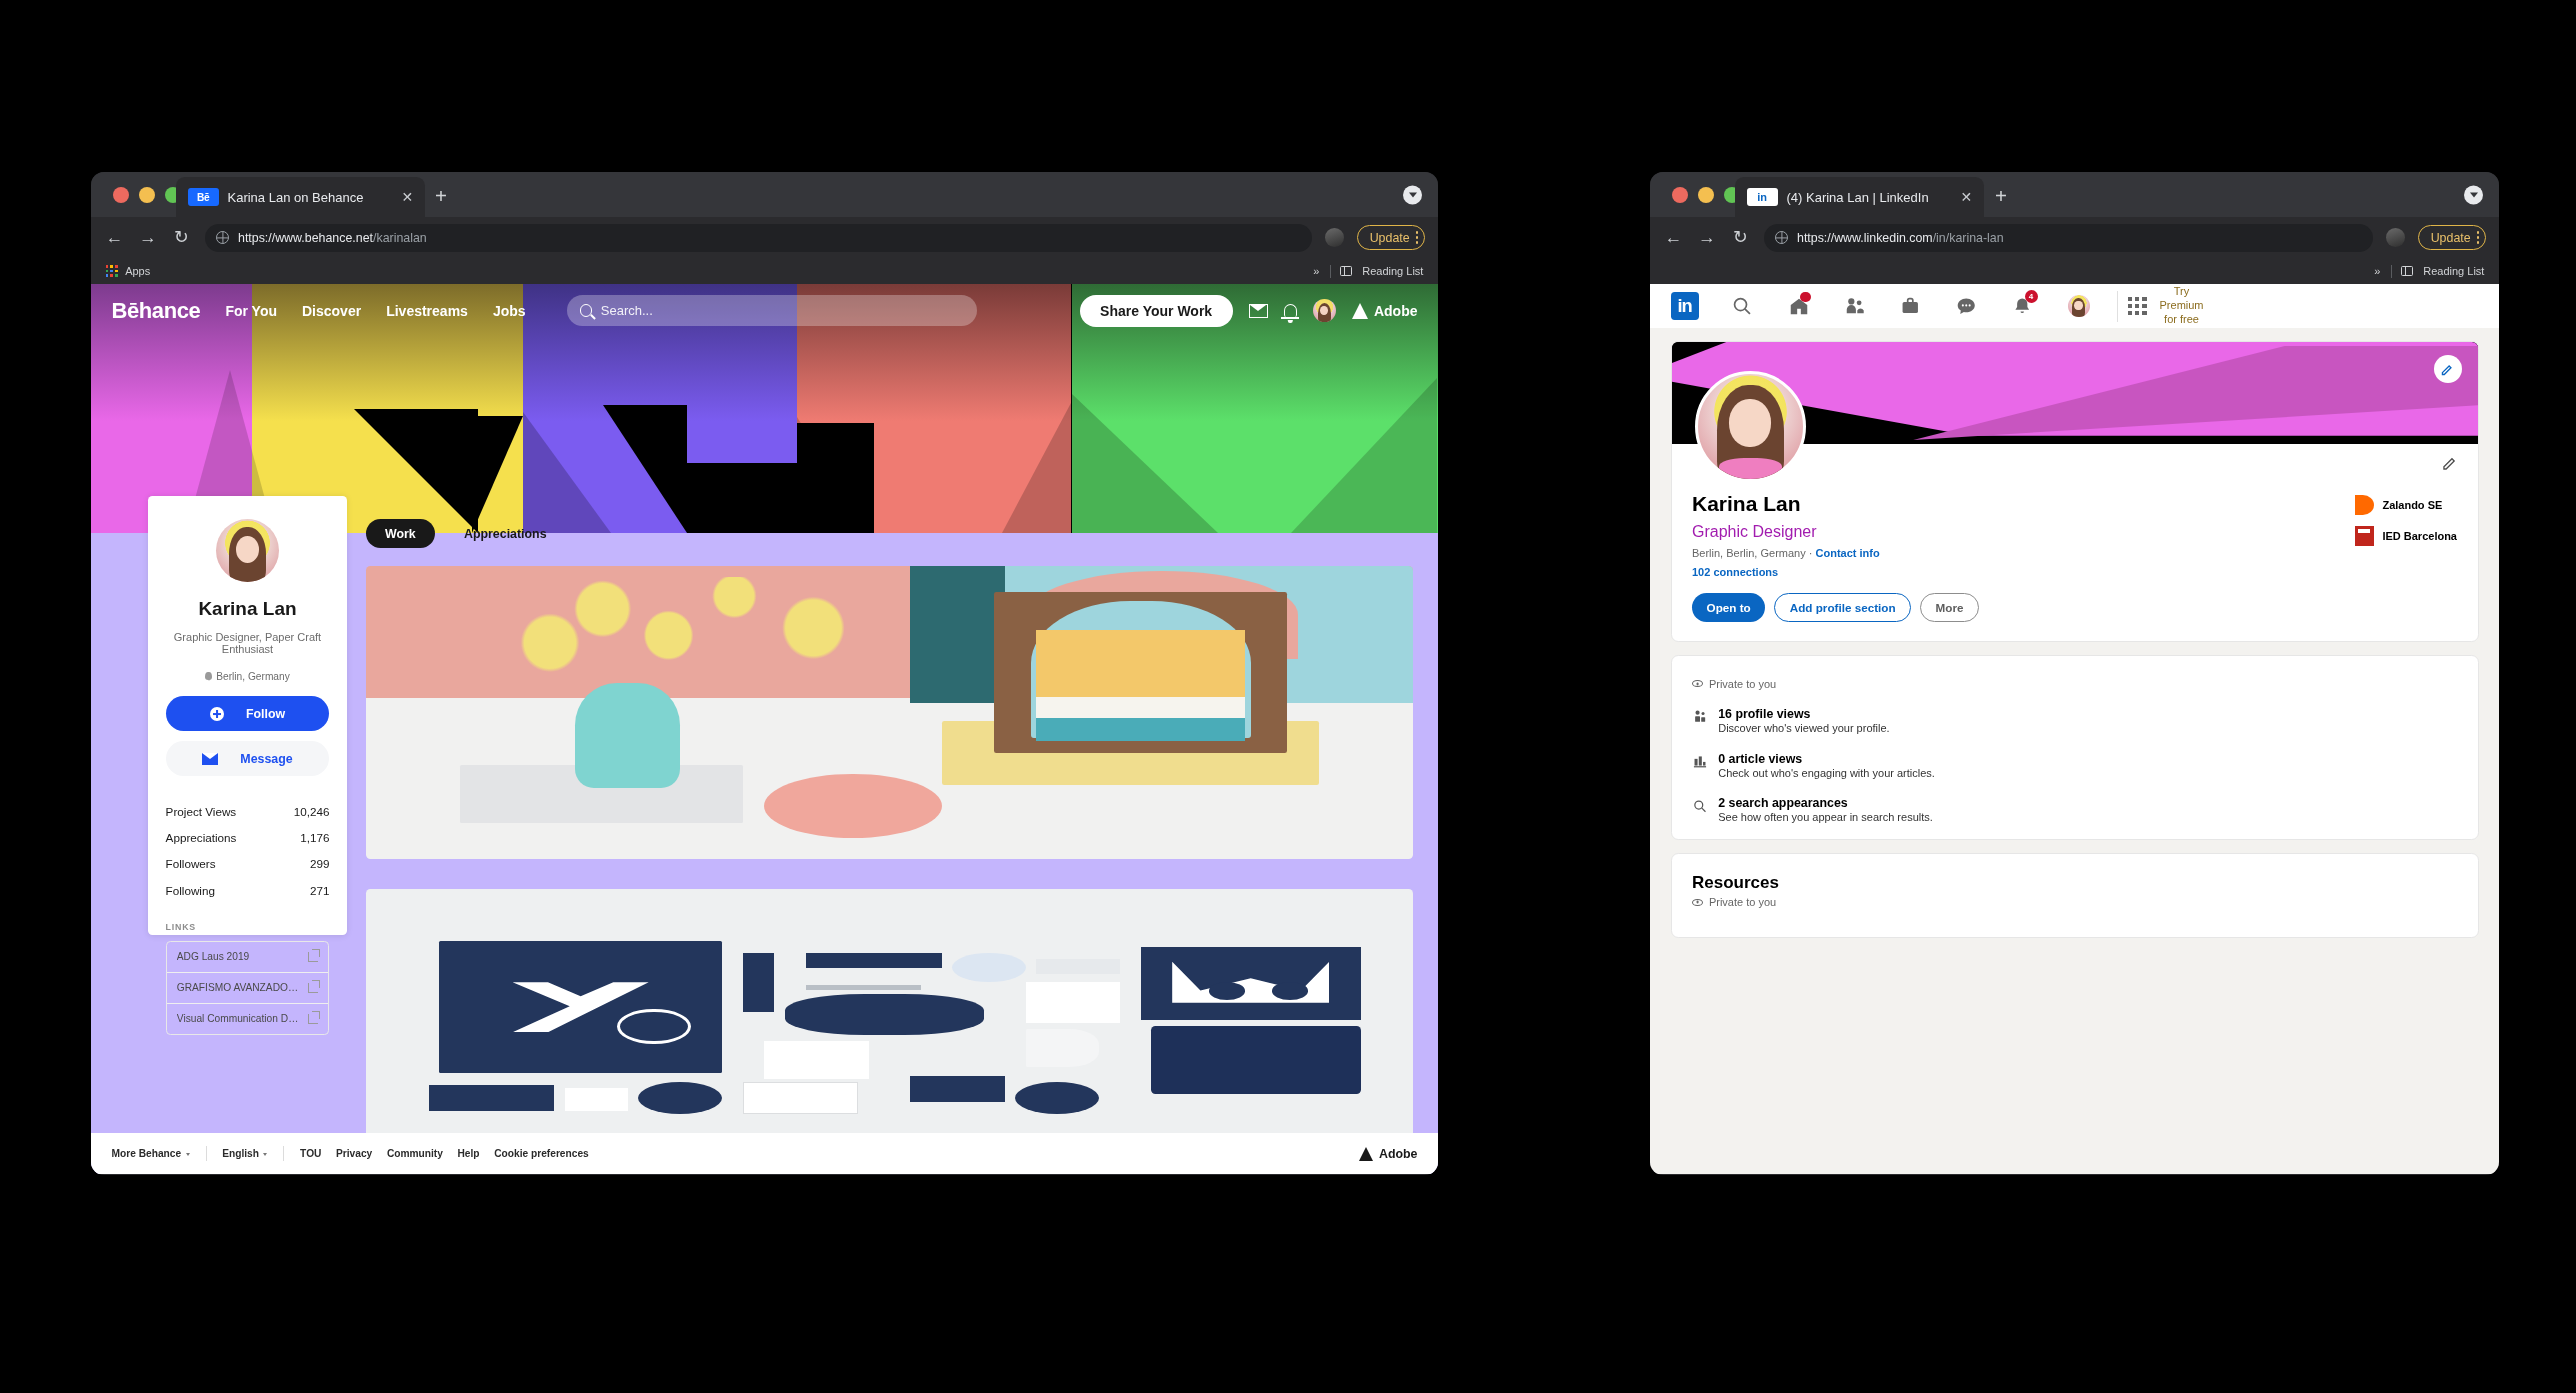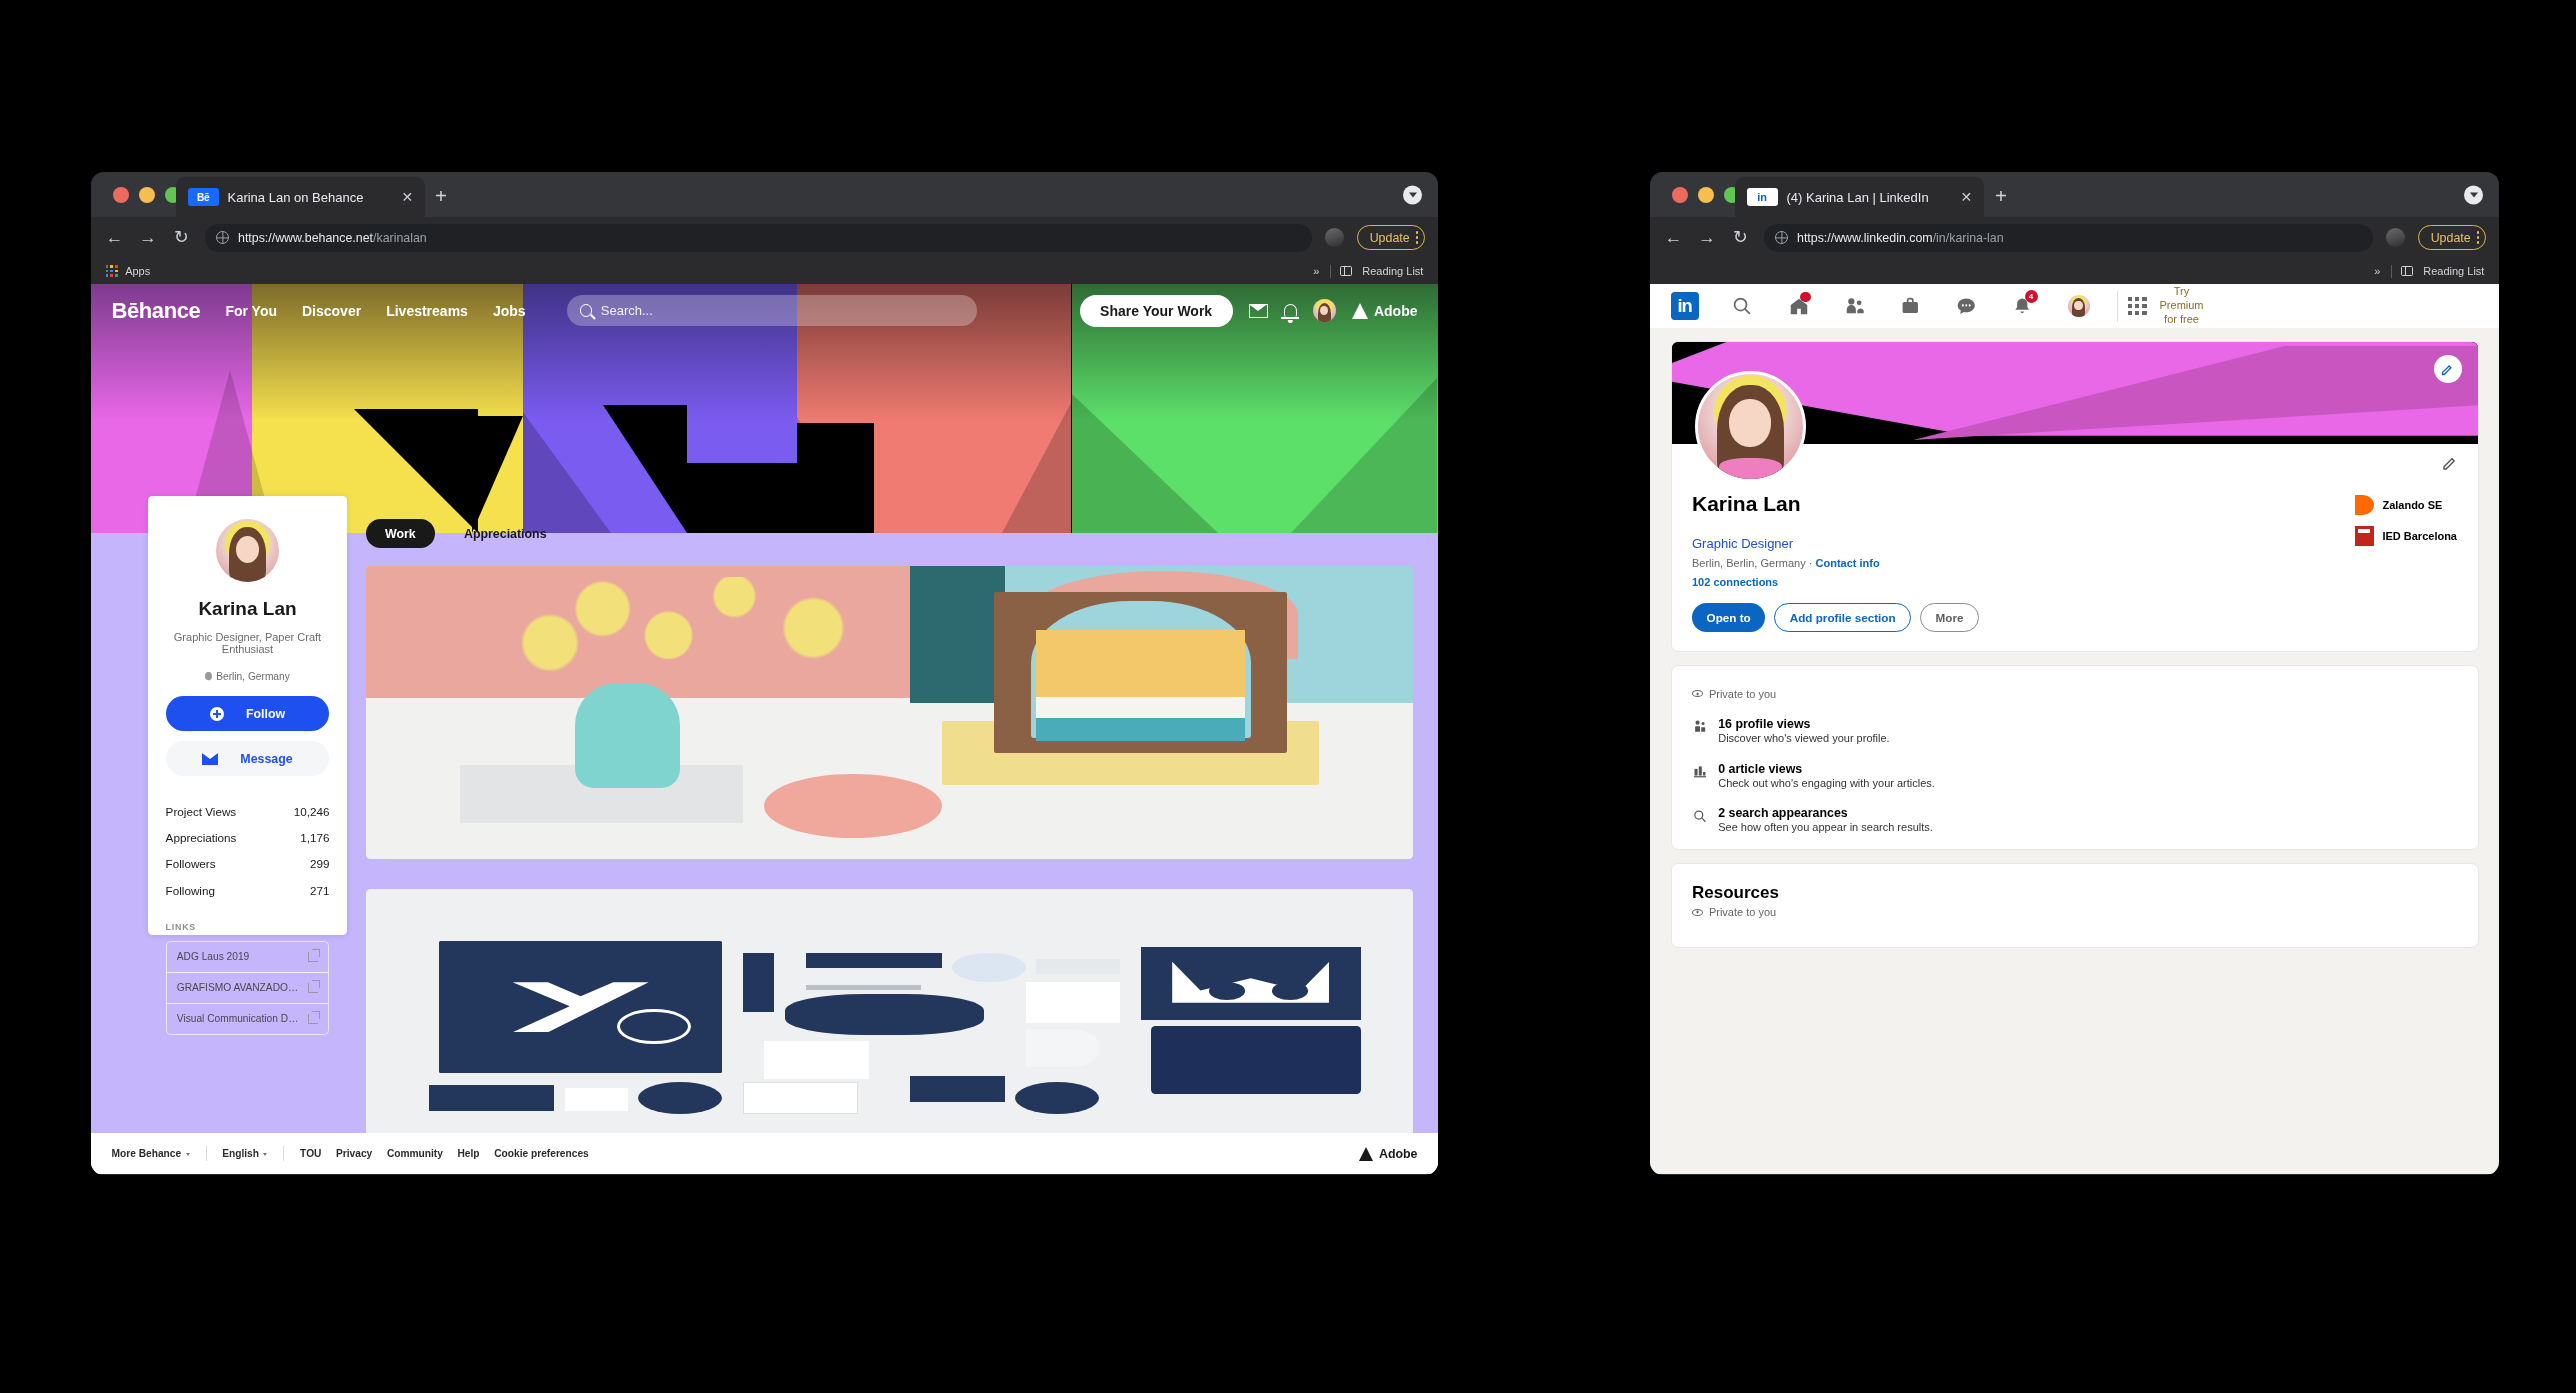--- a/index.html
+++ b/index.html
@@ -166,21 +166,21 @@
   .li-hero { padding: 0 20.5px 19px; position: relative; }
   .li-pfp { position: absolute; left: 23.4px; top: -73px; width: 111px; height: 111px; border-radius: 50%;
             border: 3.7px solid #fff; overflow: hidden; z-index: 3;
             background: radial-gradient(circle at 50% 36%, #f6e870 0%, #f3e45e 42%, #edd0d0 43%, #d9868f 100%); }
   .li-pfp .h { position:absolute; left: 18%; top: 10%; width: 64%; height: 94%; background:#6b4430; border-radius: 46% 46% 22% 22%; }
   .li-pfp .f { position:absolute; left: 30%; top: 24%; width: 40%; height: 46%; background:#f6d7c6; border-radius:48%; z-index:2; }
   .li-pfp .s { position:absolute; left: 20%; bottom: 0; width: 60%; height: 20%; background:#ef7ec0; border-radius: 40% 40% 0 0; z-index: 3; }
   .li-edit-pencil { position: absolute; right: 19px; top: 10.2px; }
   .li-names { padding-top: 48px; display: flex; }
   .li-name { font-size: 21px; font-weight: 600; color: #000; }
-  .li-head { font-size: 13px; color: #1d4ed8; margin-top: 20px; }
+  .li-head { font-size: 16px; color: #a21caf; margin-top: 7px; }
   .li-loc { font-size: 11px; color: #666; margin-top: 5.9px; }
   .li-contact { color: #0a66c2; font-weight: 600; }
   .li-conn { font-size: 11px; color: #0a66c2; font-weight: 600; margin-top: 7.3px; }
   .li-orgs { margin-left: auto; padding-top: 2.9px; display:flex; flex-direction: column; gap: 10.2px; }
   .li-org { display:flex; align-items:center; gap: 8.8px; font-size: 11px; font-weight: 600; color: #000; }
   .org-zalando { width: 19px; height: 20.5px; background: #ff6900; border-radius: 0 60% 60% 0 / 0 50% 50% 0; }
   .org-ied { width: 19px; height: 20.5px; background: #c0261c; display:flex; align-items:flex-start; justify-content:center; }
   .org-ied i { display:block; width: 11.7px; height: 3.7px; background: #fff; margin-top: 3.7px; font-size: 0; }
   .li-actions { display:flex; gap: 8.8px; margin-top: 14.6px; }
   .li-btn { height: 29px; border-radius: 14.6px; display:flex; align-items:center; padding: 0 14.6px; font-size: 11.7px; font-weight: 600; }

